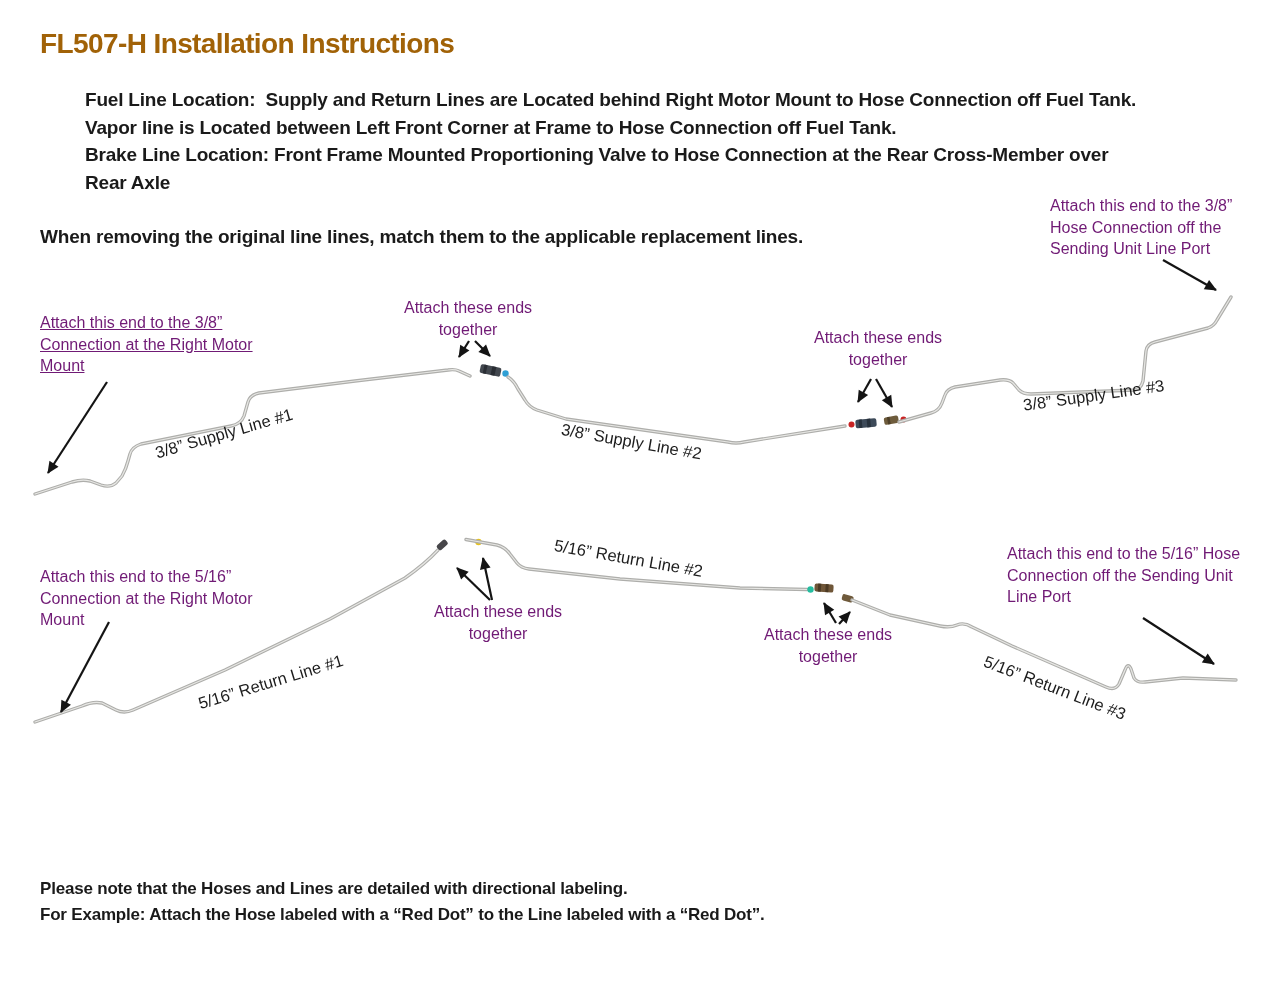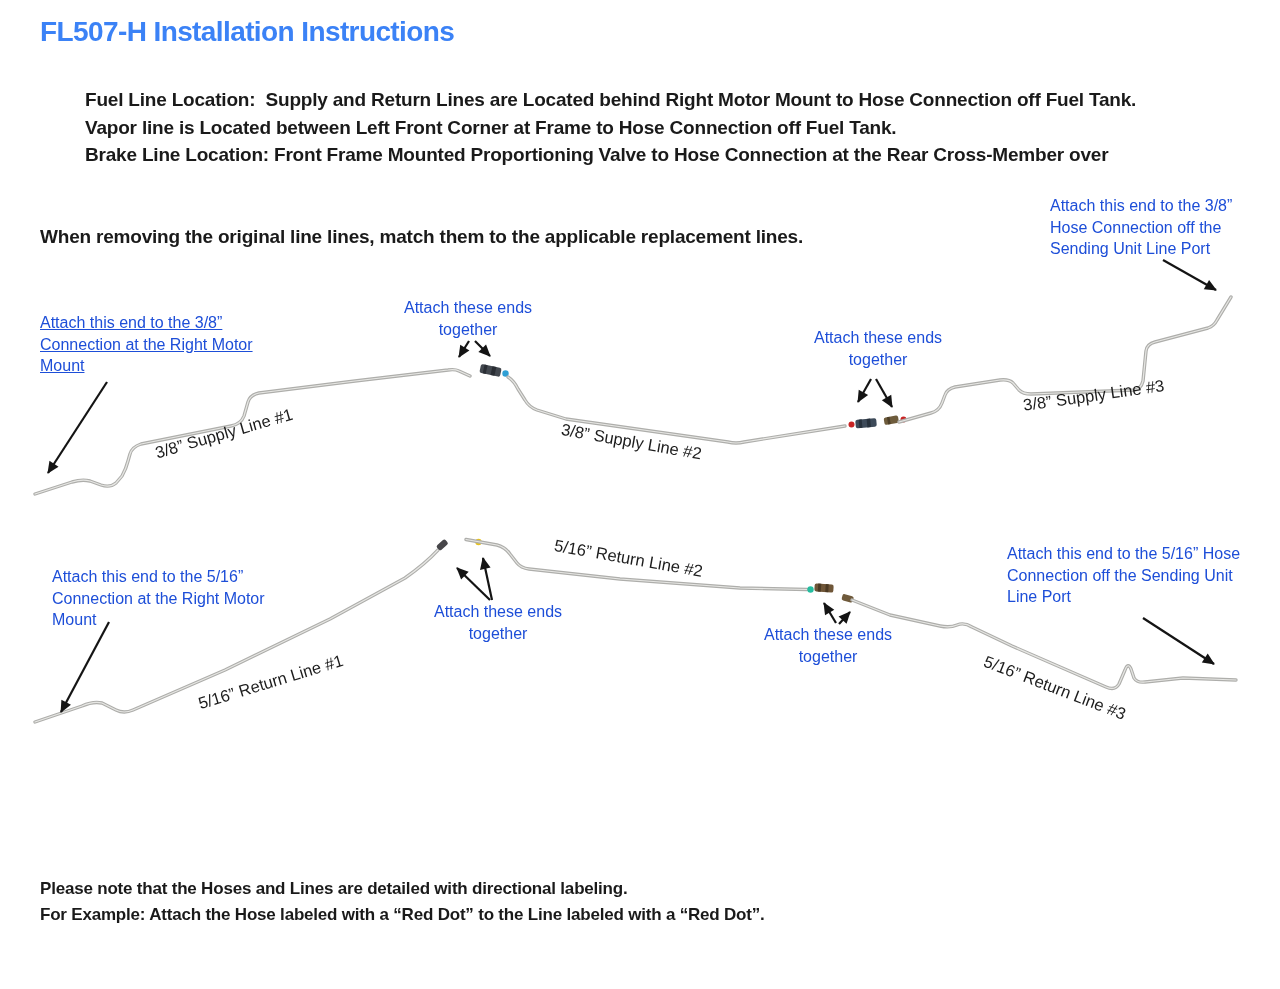--- a/index.html
+++ b/index.html
@@ -1,33 +1,33 @@
 <!DOCTYPE html>
 <html><head>
 <meta charset="utf-8">
 <style>
   html,body { margin:0; padding:0; background:#ffffff; }
   body { font-family:"Liberation Sans", sans-serif; color:#1a1a1a; }
   .page { position:relative; width:1280px; height:989px; background:#ffffff; overflow:hidden; }
 
   .title {
-    position:absolute; left:40px; top:16px;
-    font-size:28px; font-weight:bold; letter-spacing:-0.6px; color:#3b82f6;
+    position:absolute; left:40px; top:28px;
+    font-size:28px; font-weight:bold; letter-spacing:-0.6px; color:#a16207;
   }
   .intro {
     position:absolute; left:40px; top:86px; width:1180px;
     font-size:19px; font-weight:bold; line-height:27.5px; letter-spacing:-0.2px;
   }
   .intro div { white-space:pre-wrap;margin-left:45px; }
   .warning {
     position:absolute; left:40px; top:226px;
     font-size:19px; font-weight:bold; letter-spacing:-0.2px;
   }
   .ann {
-    position:absolute; font-size:16px; line-height:21.5px; color:#1d4ed8;
+    position:absolute; font-size:16px; line-height:21.5px; color:#701a75;
   }
   .ann.center { text-align:center; }
   .linelabel {
     position:absolute; font-size:16.5px; white-space:nowrap; color:#1c1c1c;
     transform-origin:left top;
   }
   .footer {
     position:absolute; left:40px; top:876px;
     font-size:17px; font-weight:bold; line-height:26px; letter-spacing:-0.2px;
   }
@@ -121,33 +121,34 @@
       <line x1="1143" y1="618" x2="1214" y2="664" marker-end="url(#ah)"></line>
     </g>
   </svg>
 
   <div class="title">FL507-H Installation Instructions</div>
 
   <div class="intro">
     <div>Fuel Line Location:  Supply and Return Lines are Located behind Right Motor Mount to Hose Connection off Fuel Tank.</div>
     <div>Vapor line is Located between Left Front Corner at Frame to Hose Connection off Fuel Tank.</div>
     <div>Brake Line Location: Front Frame Mounted Proportioning Valve to Hose Connection at the Rear Cross-Member over</div>
+    <div>Rear Axle</div>
   </div>
 
   <div class="warning">When removing the original line lines, match them to the applicable replacement lines.</div>
 
   <div class="ann" style="left:40px; top:312px; width:215px;text-decoration:underline;">Attach this end to the 3/8” Connection at the Right Motor Mount</div>
 
   <div class="ann center" style="left:398px; top:297px; width:140px;">Attach these ends together</div>
 
   <div class="ann center" style="left:808px; top:327px; width:140px;">Attach these ends together</div>
 
   <div class="ann" style="left:1050px; top:195px; width:205px;">Attach this end to the 3/8” Hose Connection off the Sending Unit Line Port</div>
 
-  <div class="ann" style="left:40px; top:566px; width:240px;margin-left:12px;">Attach this end to the 5/16” Connection at the Right Motor Mount</div>
+  <div class="ann" style="left:40px; top:566px; width:240px;">Attach this end to the 5/16” Connection at the Right Motor Mount</div>
 
   <div class="ann center" style="left:428px; top:601px; width:140px;">Attach these ends together</div>
 
   <div class="ann center" style="left:758px; top:624px; width:140px;">Attach these ends together</div>
 
   <div class="ann" style="left:1007px; top:543px; width:250px;">Attach this end to the 5/16” Hose Connection off the Sending Unit Line Port</div>
 
   <div class="linelabel" style="left:153px; top:444px; transform:rotate(-16deg);">3/8” Supply Line #1</div>
   <div class="linelabel" style="left:563px; top:420px; transform:rotate(10deg);">3/8” Supply Line #2</div>
   <div class="linelabel" style="left:1022px; top:396px; transform:rotate(-8deg);">3/8” Supply Line #3</div>

